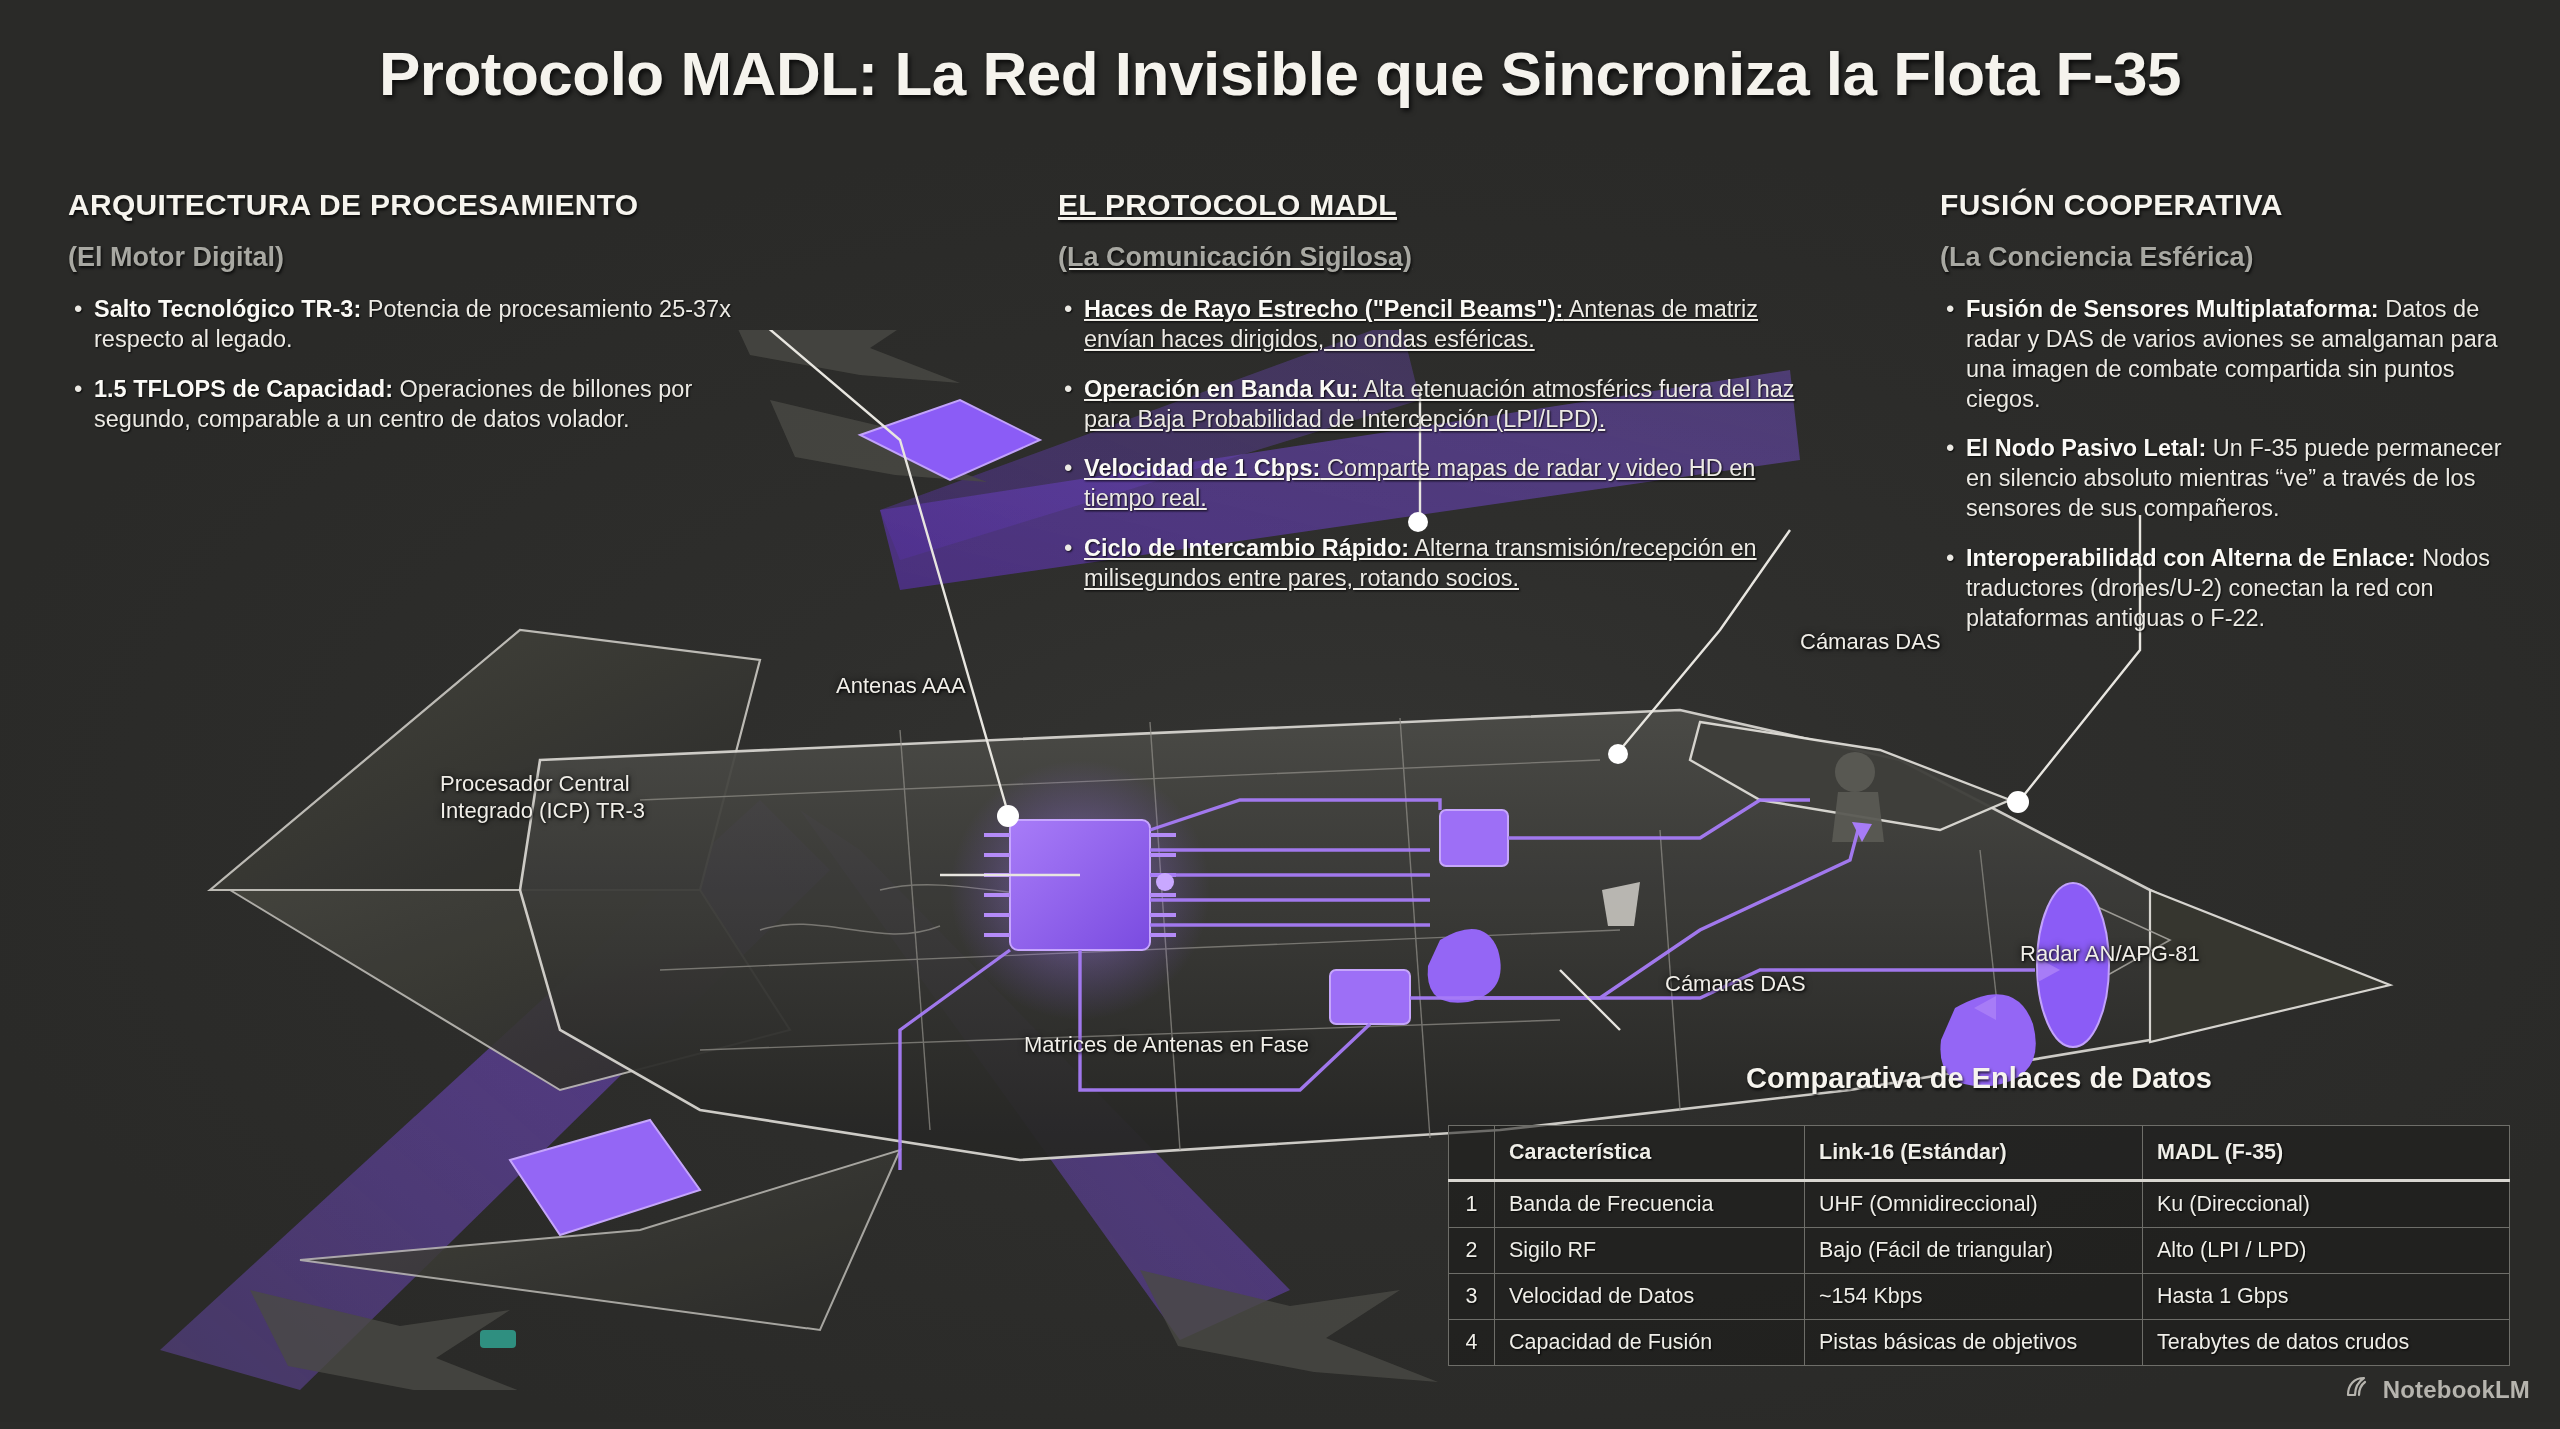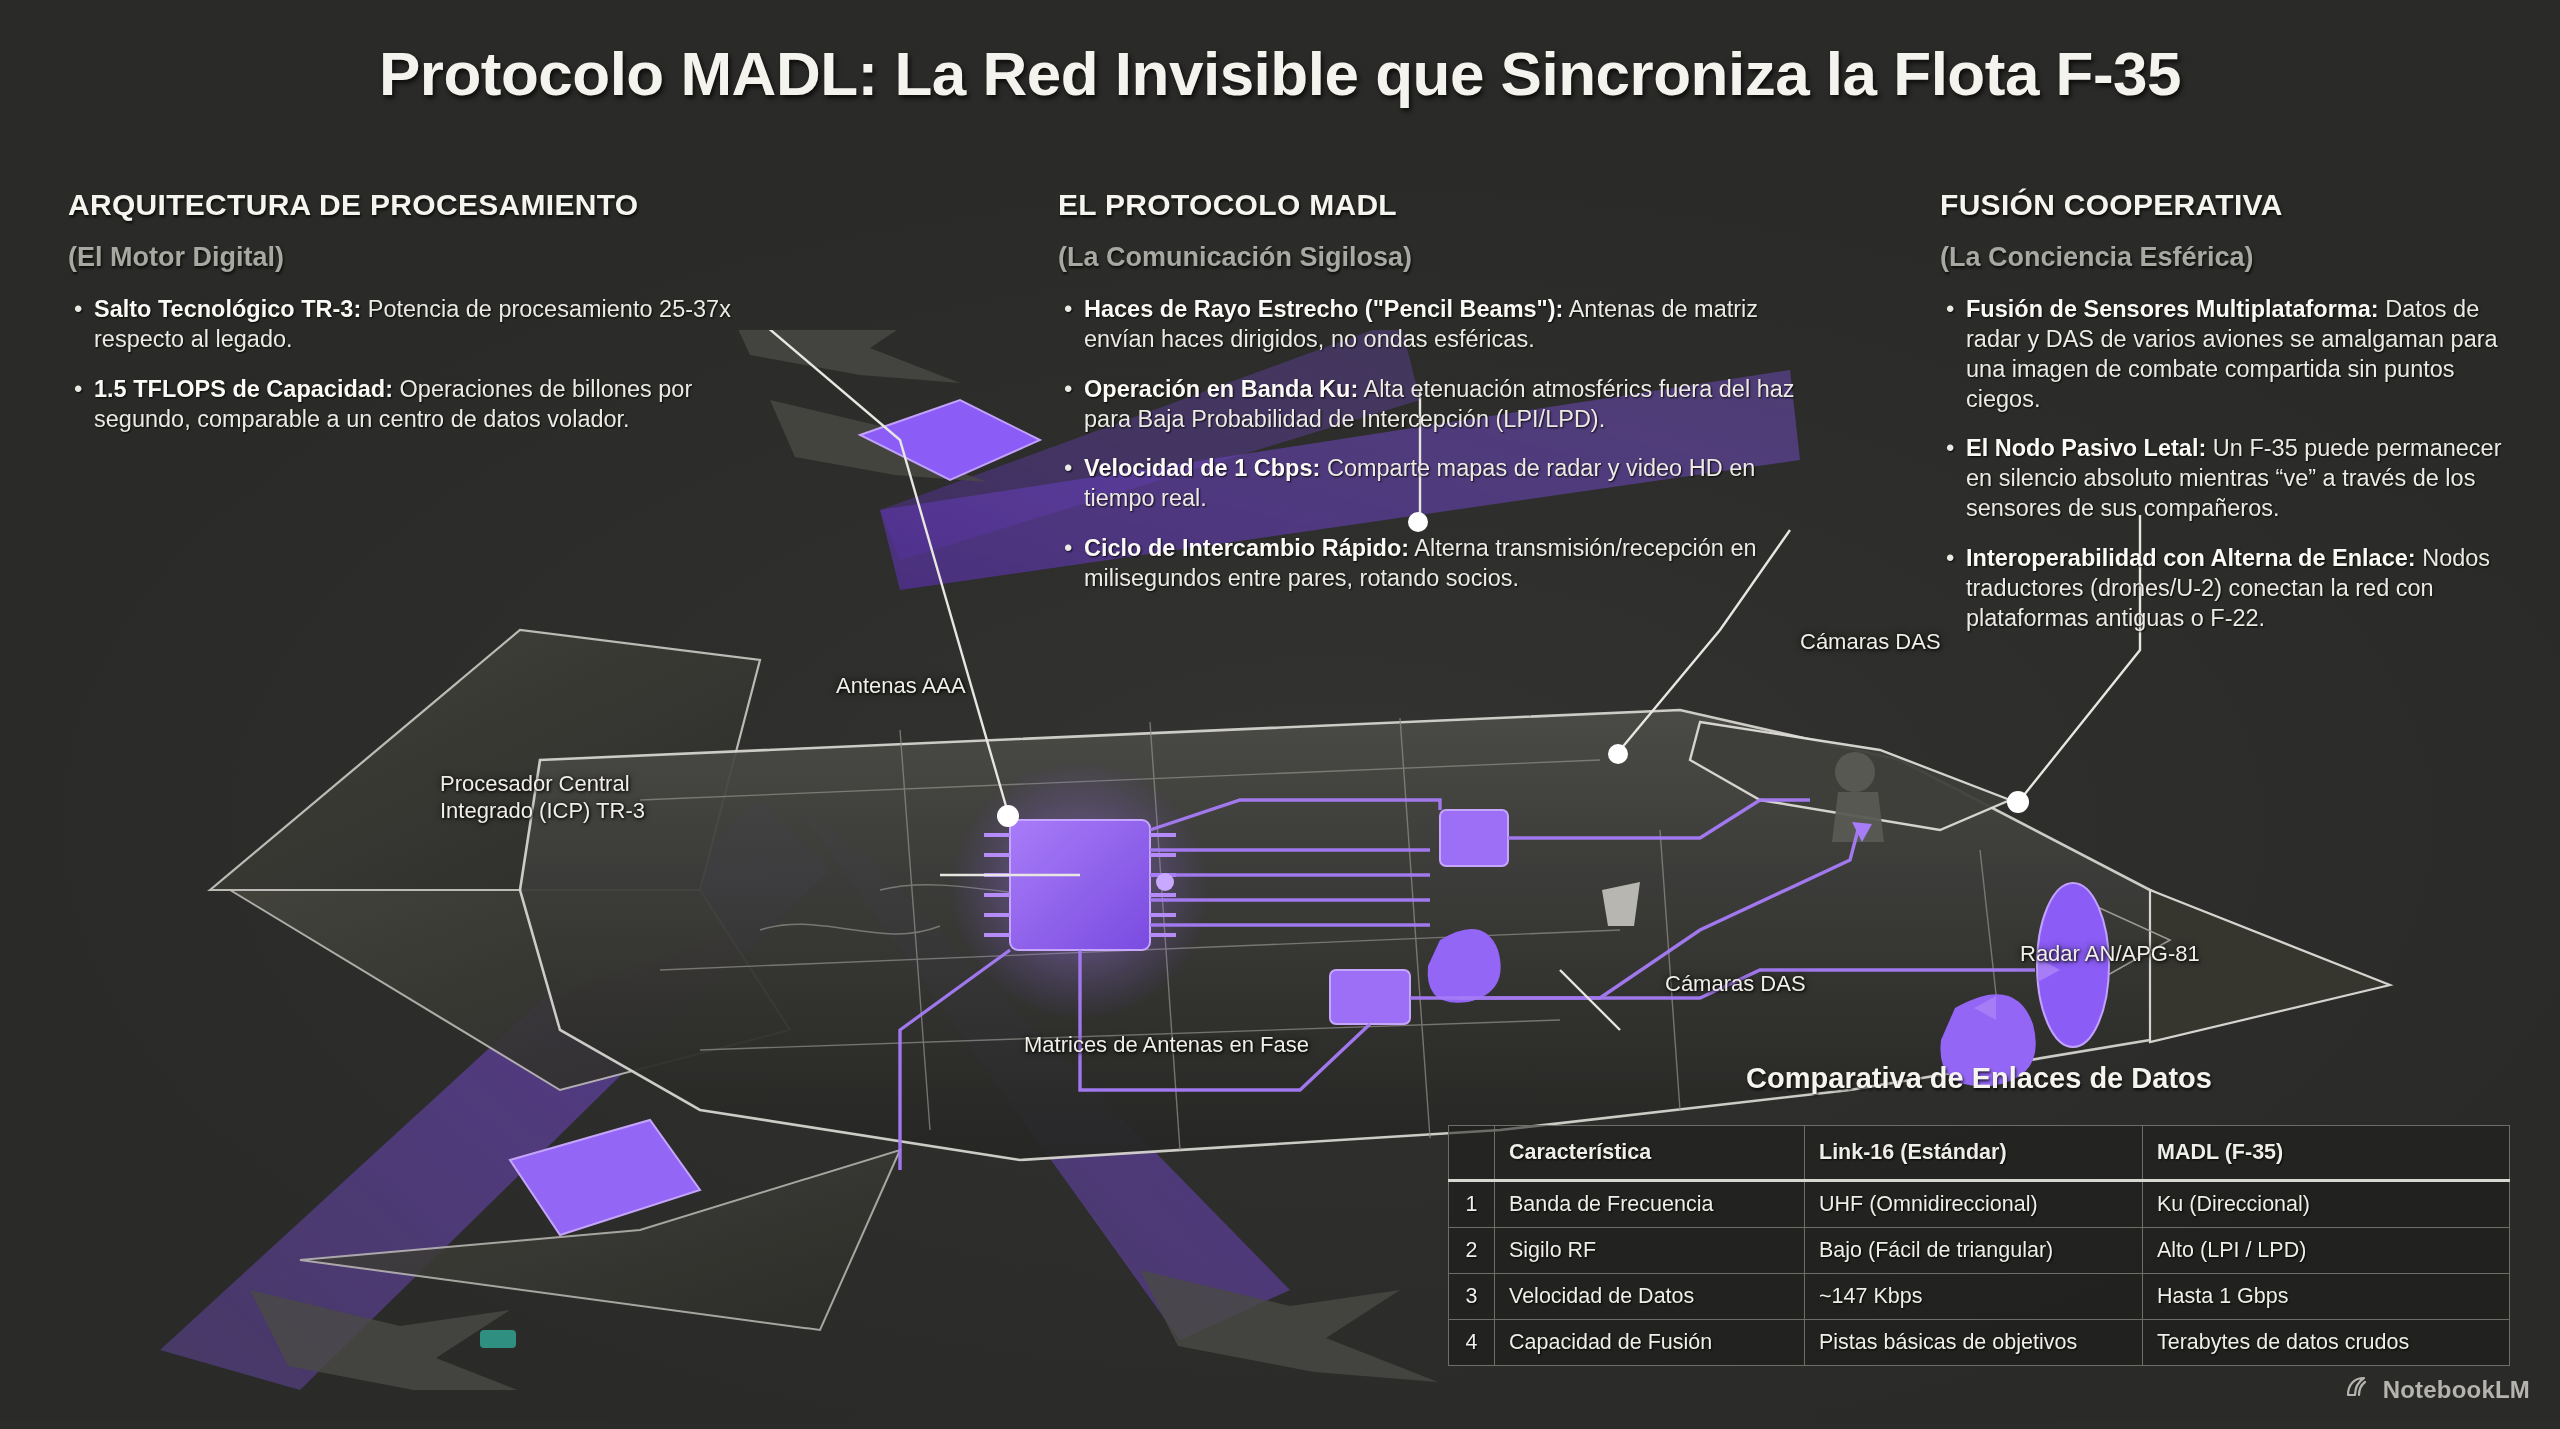--- a/index.html
+++ b/index.html
@@ -255,21 +255,21 @@
 
   <div class="col" style="left:68px; top:188px; width:690px;">
     <div class="col-head">ARQUITECTURA DE PROCESAMIENTO</div>
     <div class="col-sub">(El Motor Digital)</div>
     <ul class="bullets">
       <li><b>Salto Tecnológico TR-3:</b><span> Potencia de procesamiento 25-37x respecto al legado.</span></li>
       <li><b>1.5 TFLOPS de Capacidad:</b><span> Operaciones de billones por segundo, comparable a un centro de datos volador.</span></li>
     </ul>
   </div>
 
-  <div class="col" style="left:1058px; top:188px; width:760px;">
+  <div class="col" style="left:1058px; top:188px; width:760px;text-decoration:underline;">
     <div class="col-head">EL PROTOCOLO MADL</div>
     <div class="col-sub">(La Comunicación Sigilosa)</div>
     <ul class="bullets">
       <li><b>Haces de Rayo Estrecho ("Pencil Beams"):</b><span> Antenas de matriz envían haces dirigidos, no ondas esféricas.</span></li>
       <li><b>Operación en Banda Ku:</b><span> Alta etenuación atmosférics fuera del haz para Baja Probabilidad de Intercepción (LPI/LPD).</span></li>
       <li><b>Velocidad de 1 Cbps:</b><span> Comparte mapas de radar y video HD en tiempo real.</span></li>
       <li><b>Ciclo de Intercambio Rápido:</b><span> Alterna transmisión/recepción en milisegundos entre pares, rotando socios.</span></li>
     </ul>
   </div>
 
@@ -311,21 +311,21 @@
         </tr>
         <tr>
           <td class="idx">2</td>
           <td class="c0">Sigilo RF</td>
           <td class="c1">Bajo (Fácil de triangular)</td>
           <td>Alto (LPI / LPD)</td>
         </tr>
         <tr>
           <td class="idx">3</td>
           <td class="c0">Velocidad de Datos</td>
-          <td class="c1">~147 Kbps</td>
+          <td class="c1">~154 Kbps</td>
           <td>Hasta 1 Gbps</td>
         </tr>
         <tr>
           <td class="idx">4</td>
           <td class="c0">Capacidad de Fusión</td>
           <td class="c1">Pistas básicas de objetivos</td>
           <td>Terabytes de datos crudos</td>
         </tr>
       </tbody>
     </table>

